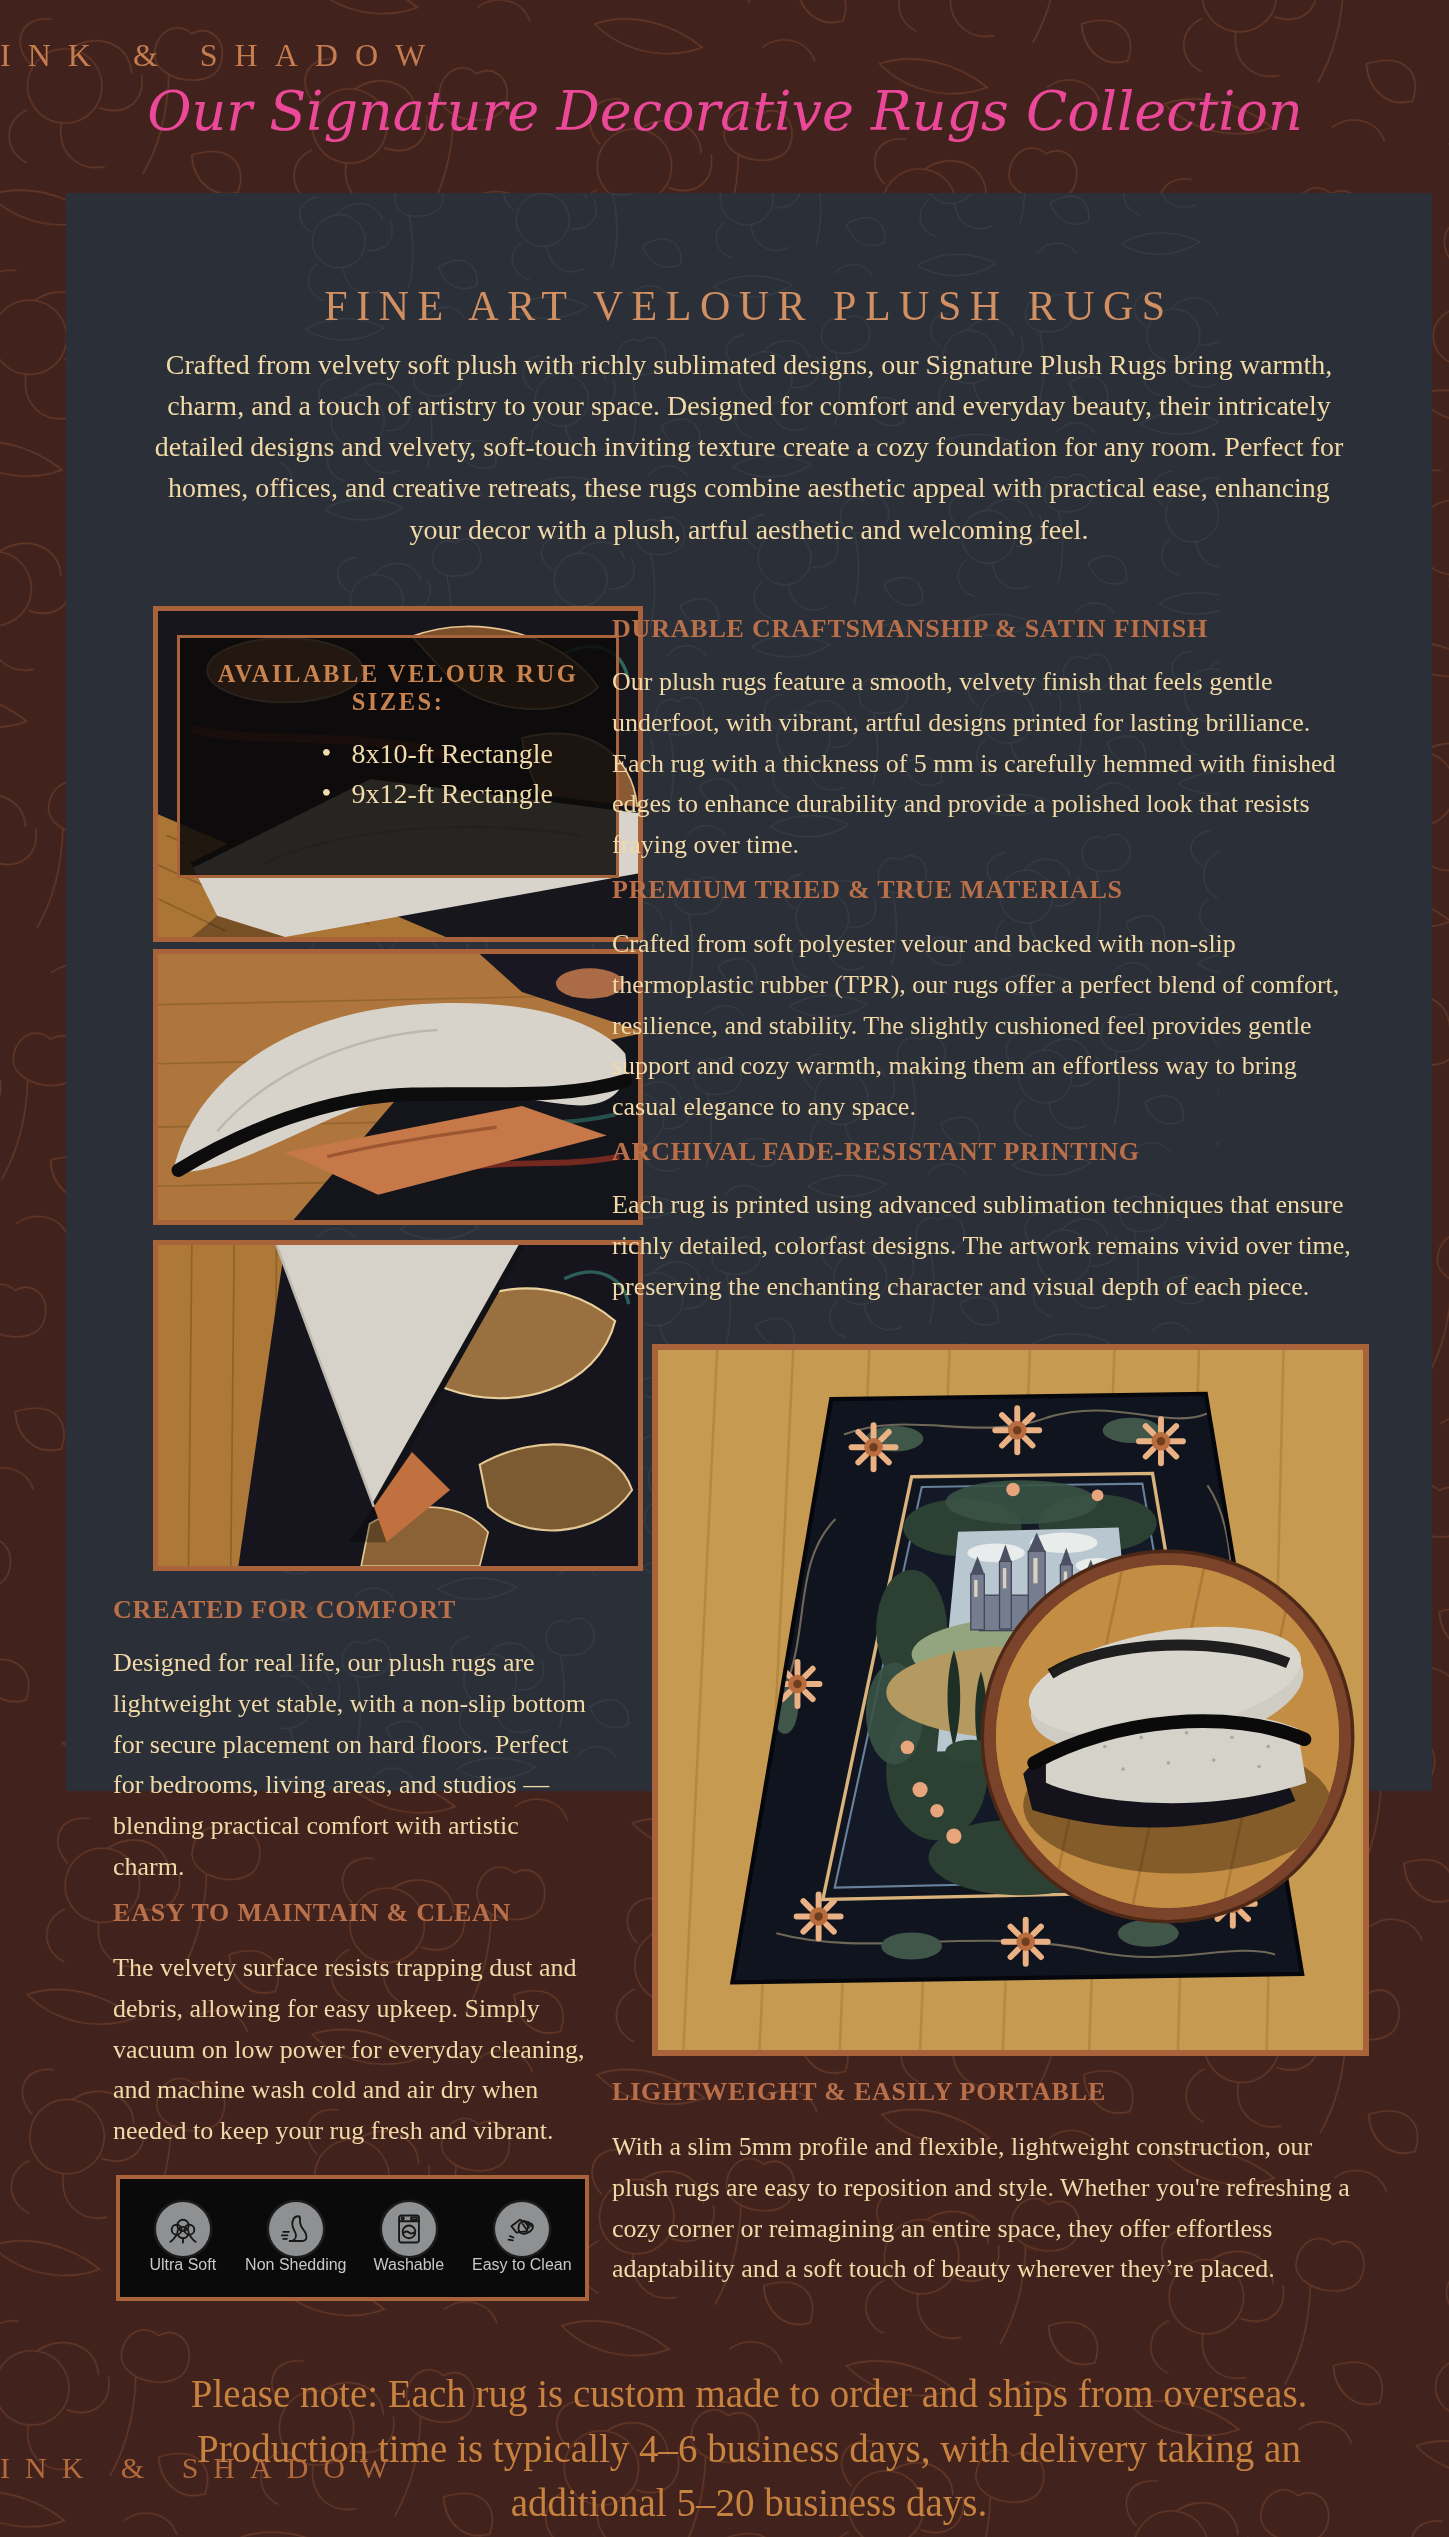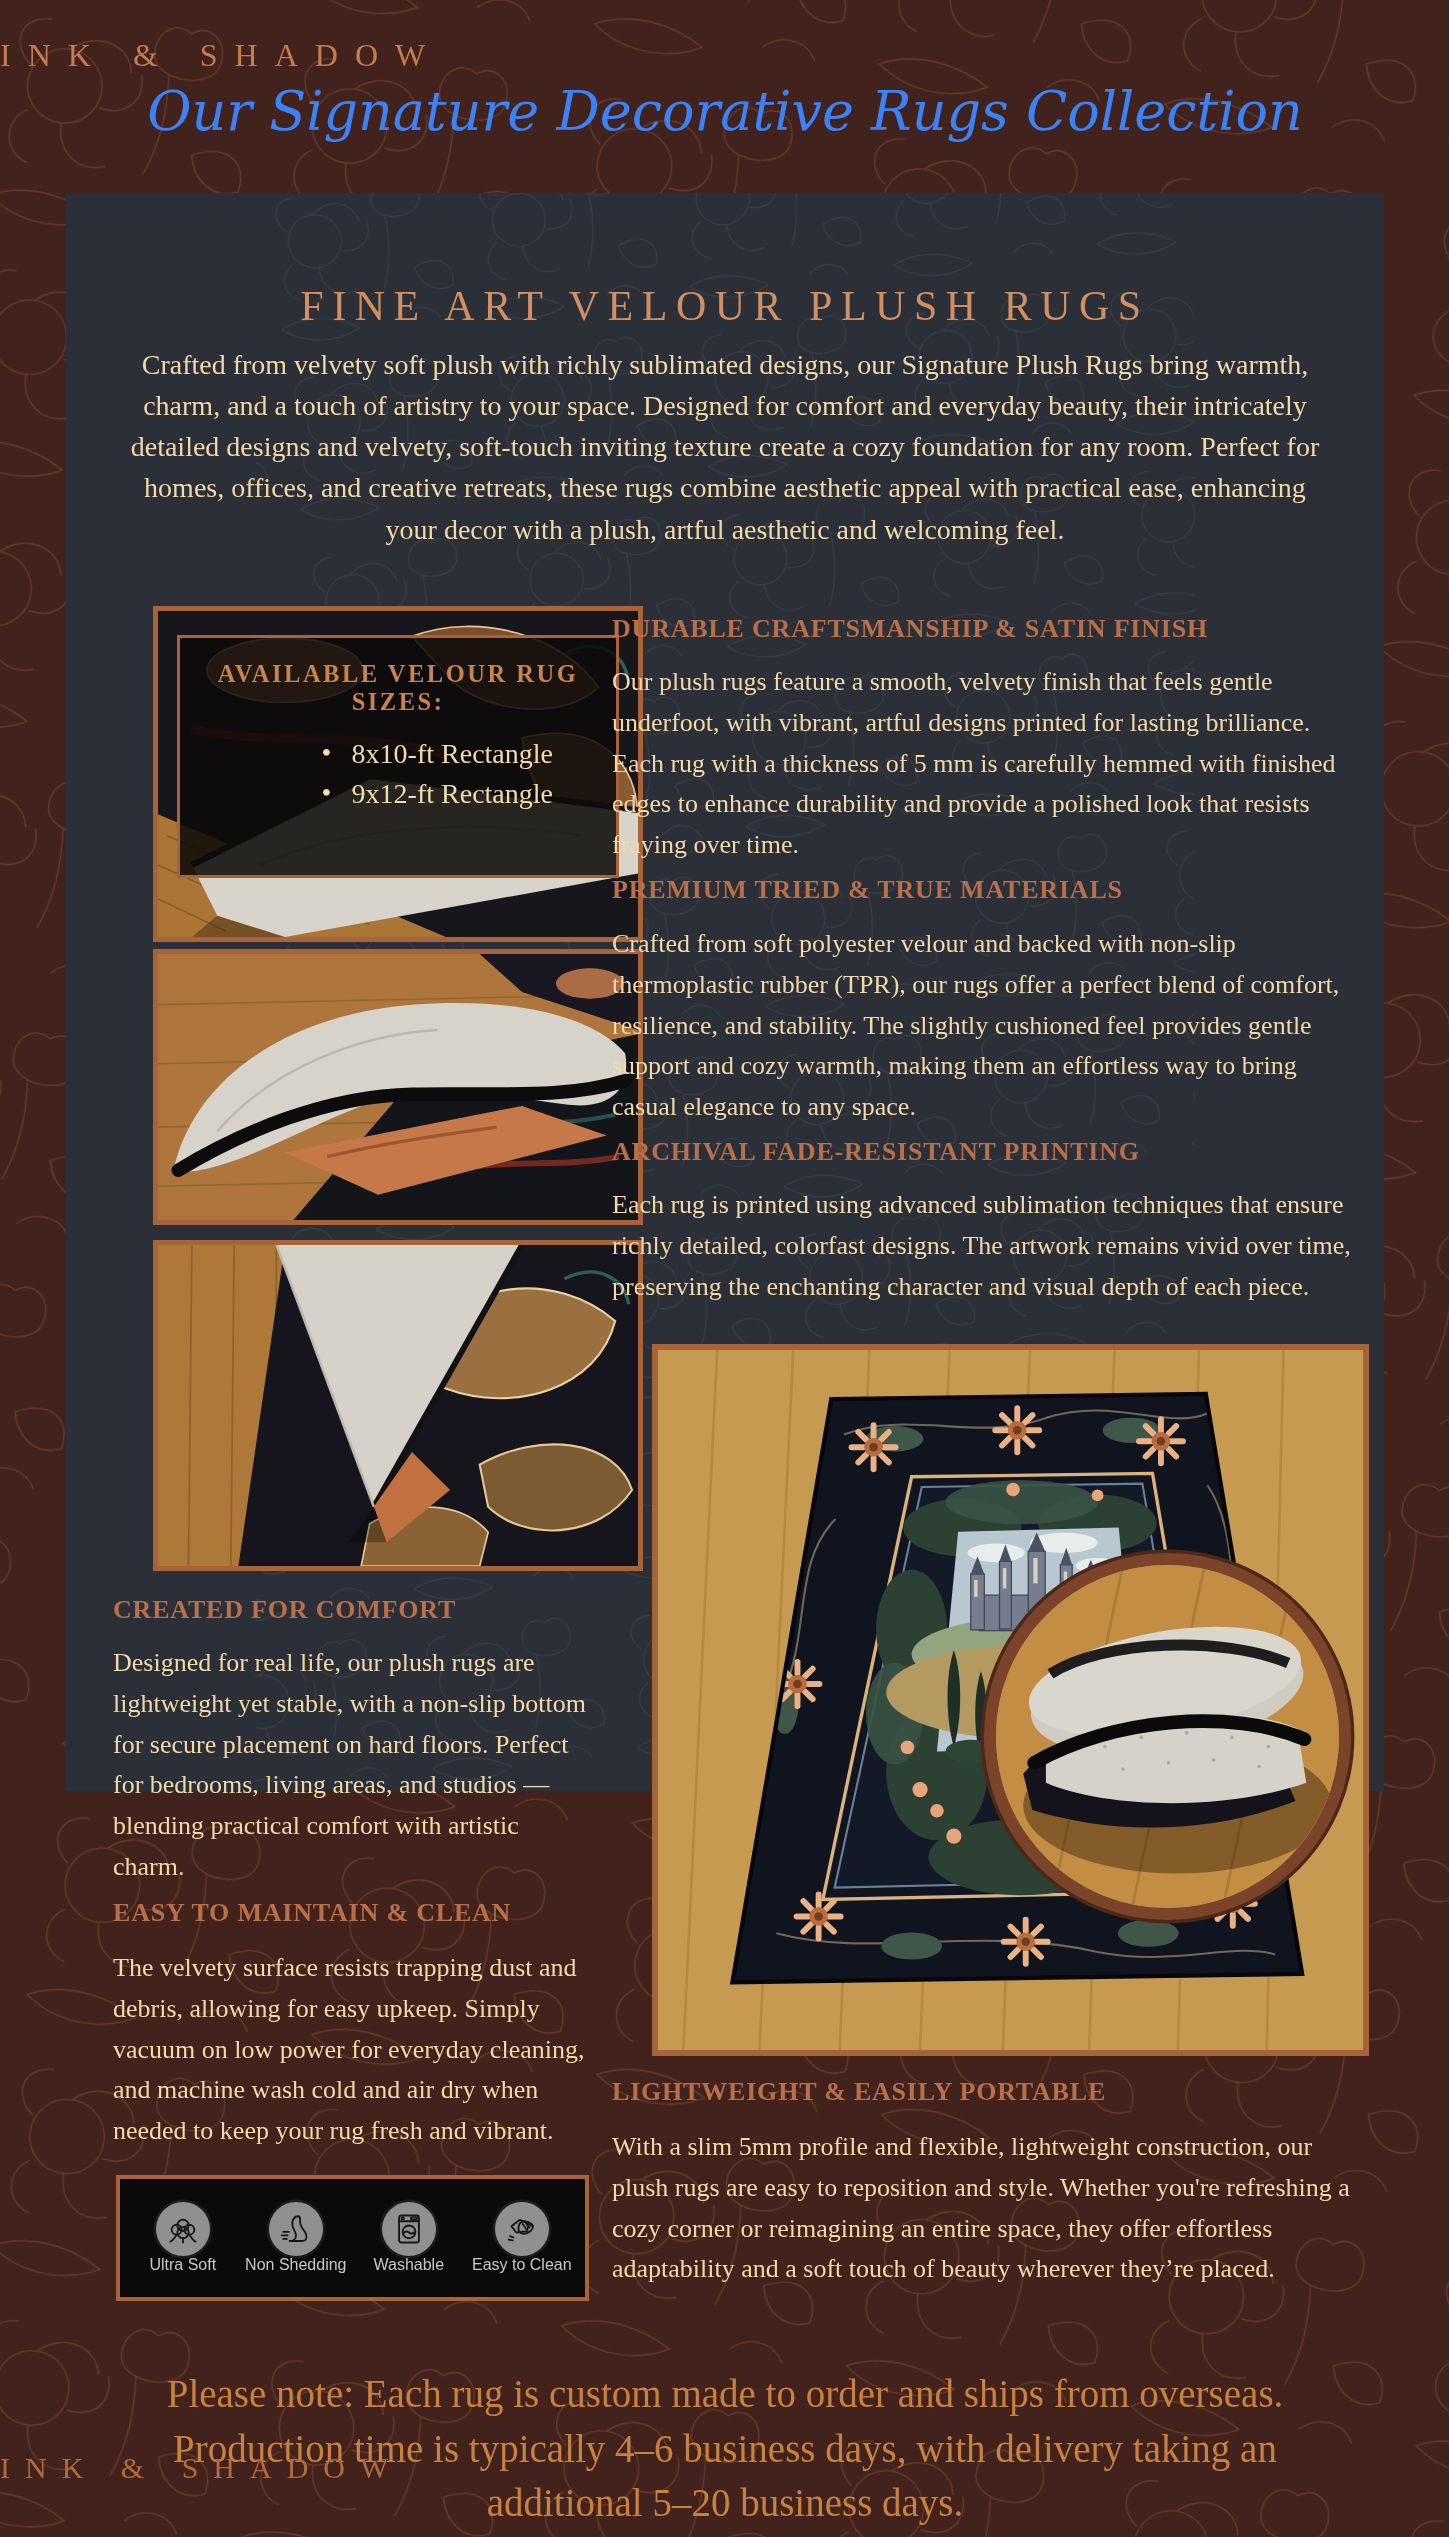--- a/index.html
+++ b/index.html
@@ -5,23 +5,23 @@
   html,body{margin:0;padding:0;background:#201110;}
   .canvas{position:relative;width:1450px;height:2538px;overflow:hidden;background:#42221c;
           font-family:"Liberation Serif",serif;margin:0 auto;}
   .bgpat{position:absolute;left:0;top:0;width:100%;height:100%;pointer-events:none;}
   
   .wordmark{position:absolute;left:0;width:100%;text-align:left;color:#c57c4e;
             font-size:32px;letter-spacing:17px;font-weight:400;}
   .header-mark{top:37px;}
   .footer-mark{top:2451px;color:#b26b3c;font-size:30px;letter-spacing:15px;}
   .script-sub{position:absolute;top:80px;left:0;width:100%;text-align:center;font-style:italic;
-              font-size:54px;color:#3b82f6;font-family:"DejaVu Serif",serif;}
-  
-  .panel{position:absolute;left:66px;top:193px;width:1318px;height:1598px;background:#2b2f37;}
+              font-size:54px;color:#ec4899;font-family:"DejaVu Serif",serif;}
+  
+  .panel{position:absolute;left:66px;top:193px;width:1318px;height:1598px;background:#2b2f37;padding-left:48px;}
   .page-title{position:absolute;top:61px;left:0;width:100%;text-align:center;font-size:42px;
               letter-spacing:8.5px;color:#d18f62;font-weight:400;}
   .intro{position:absolute;top:123px;left:50%;transform:translateX(-50%);width:1211px;
          text-align:center;font-size:28px;line-height:1.47;color:#f1d9a8;}
   .col-left{position:absolute;left:47px;top:399px;width:480px;height:1742px;}
   .col-right{position:absolute;left:546px;top:399px;width:742px;height:1776px;}
   
   .photo{position:absolute;left:0;width:480px;border:5px solid #a8633a;
          box-shadow:inset 0 0 0 2.5px rgba(10,8,6,.6);overflow:hidden;background:#17161c;}
   #photo1{top:0;height:326px;}

